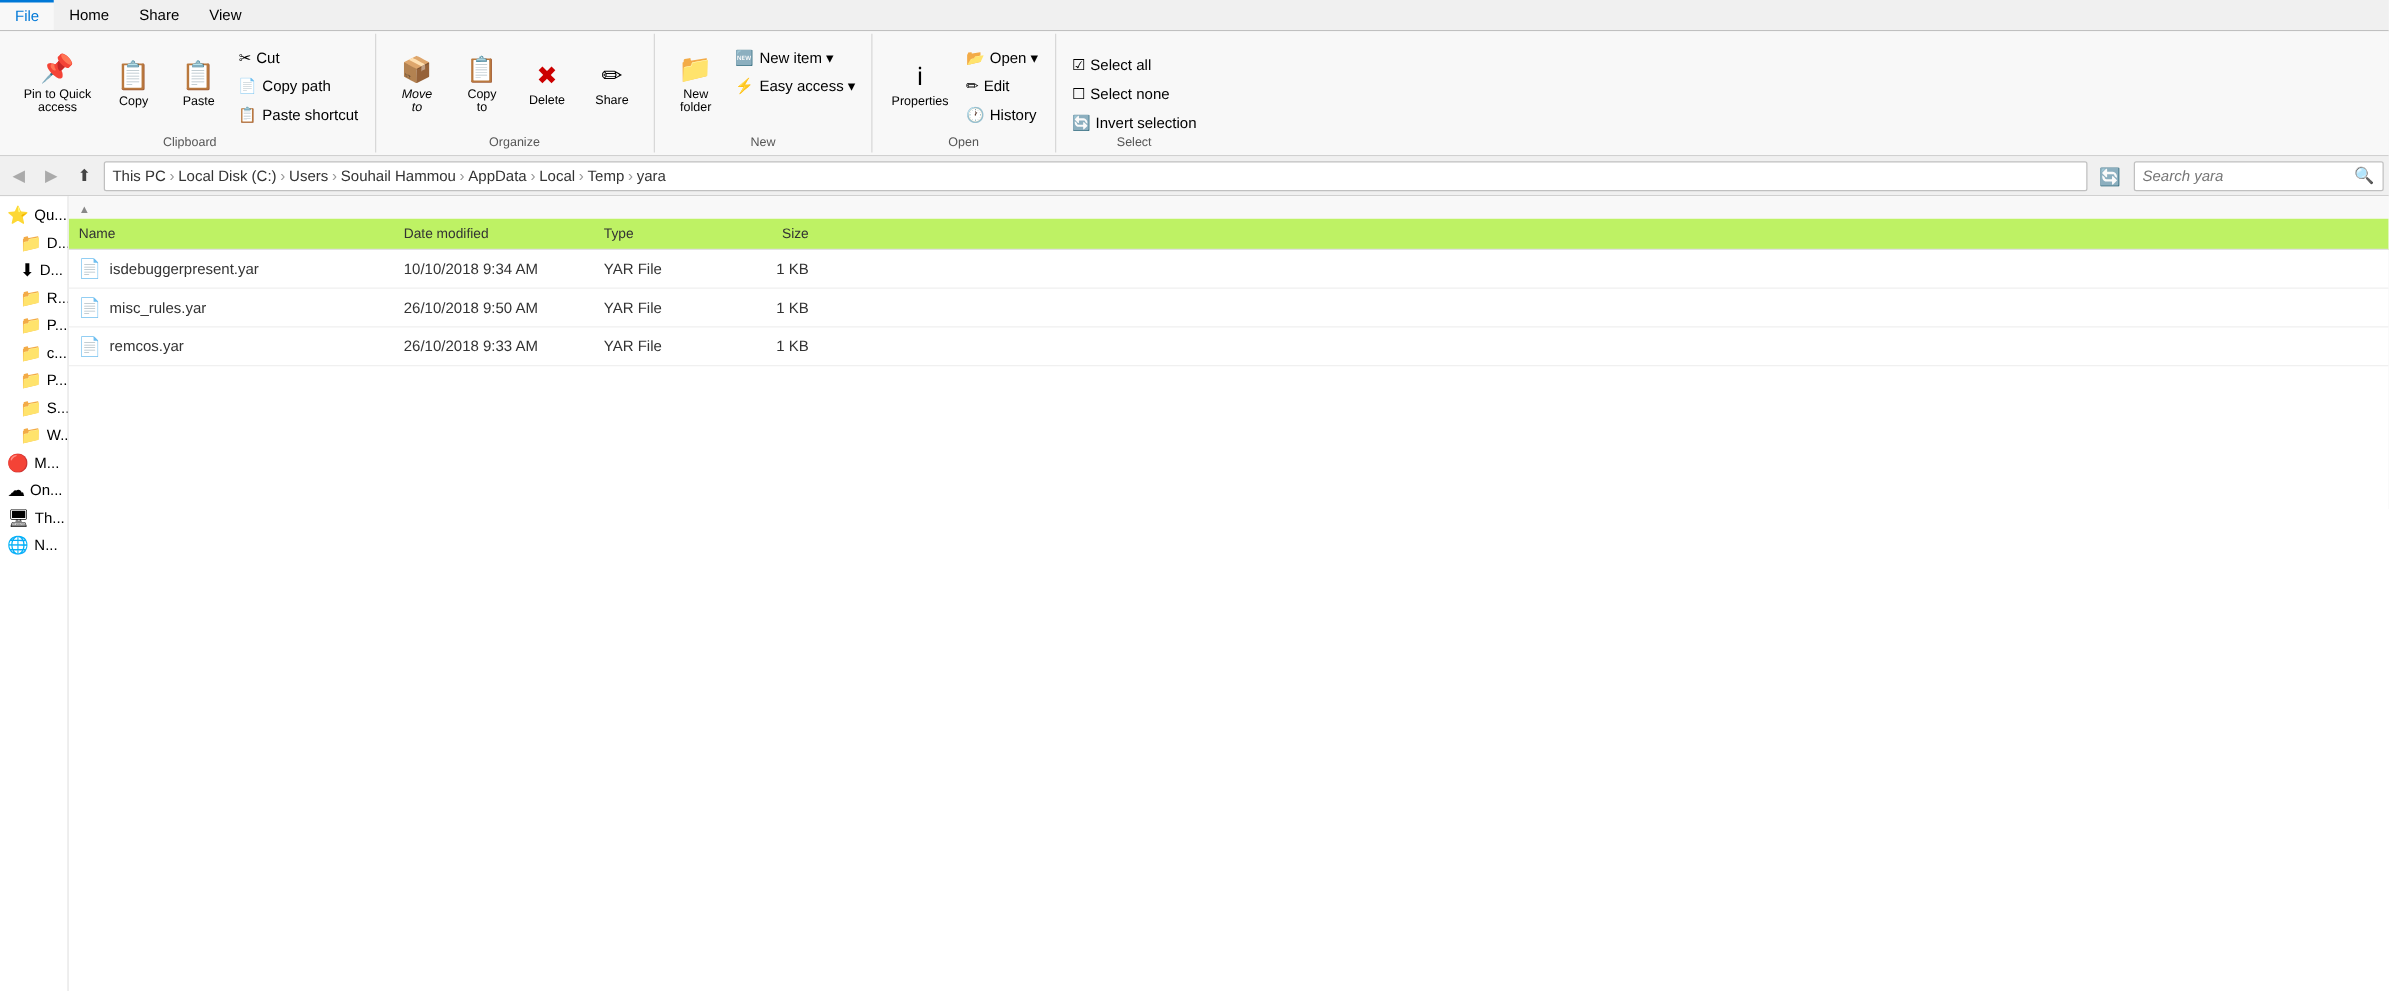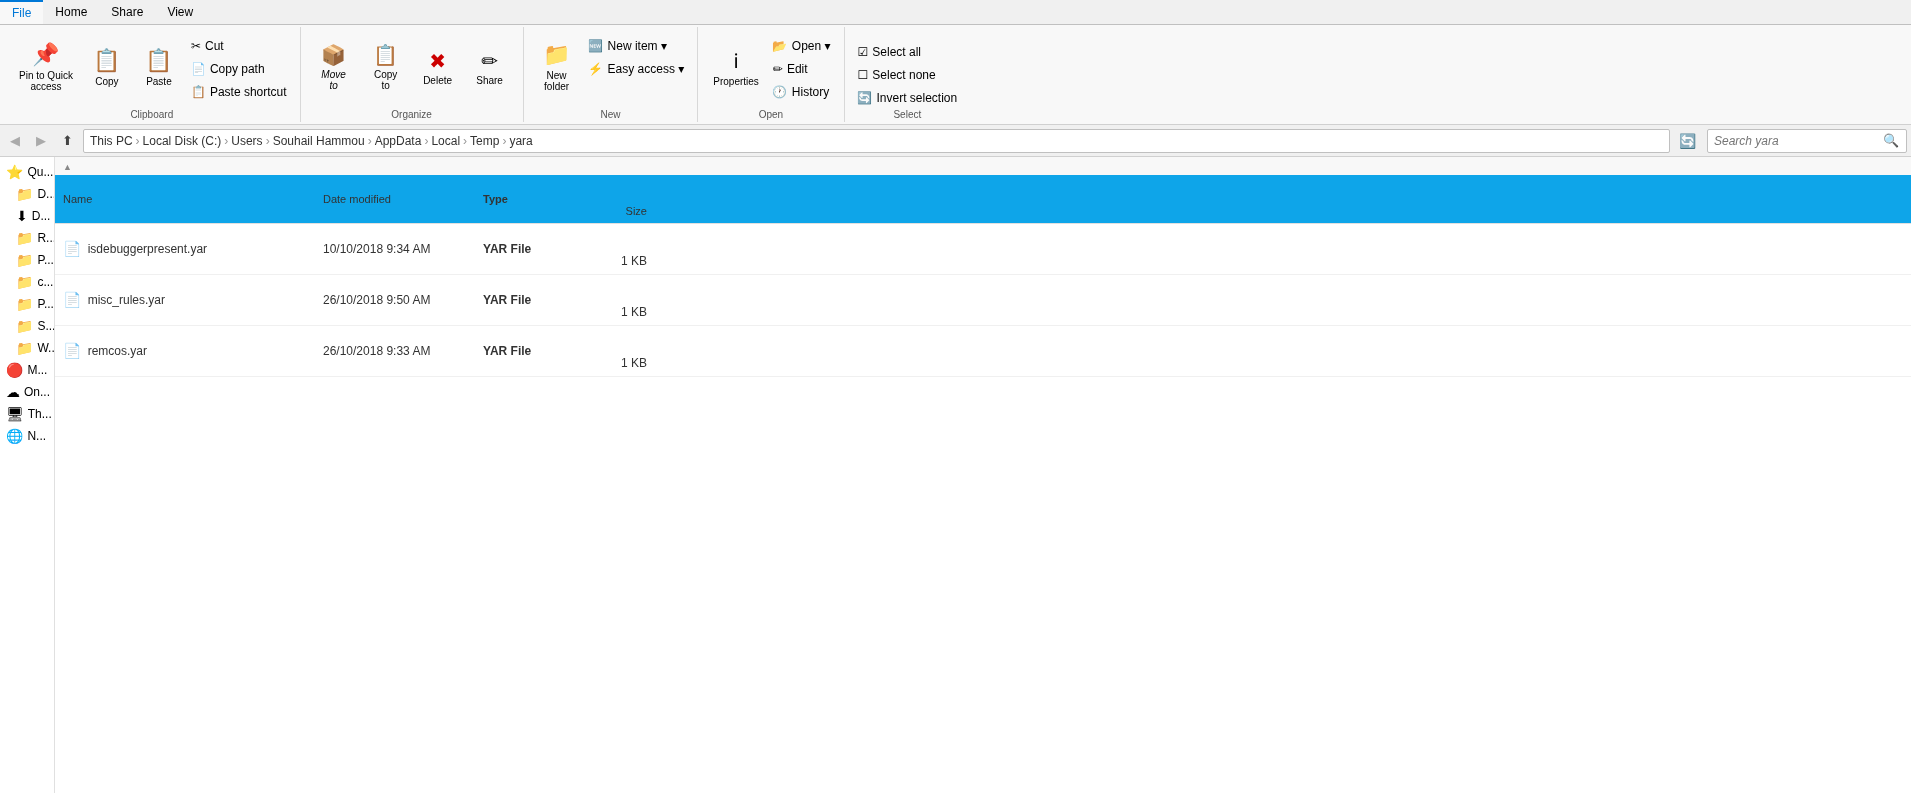--- a/index.html
+++ b/index.html
@@ -32,28 +32,28 @@
     
     .main-layout { display: flex; height: calc(793px - 88px - 32px - 20px); }
 
     
     .sidebar { width: 55px; background: white; border-right: 1px solid #e0e0e0; padding: 4px 0; overflow: hidden; }
     .sidebar-item { display: flex; align-items: center; padding: 3px 6px; cursor: pointer; white-space: nowrap; overflow: hidden; font-size: 11px; }
     .sidebar-item .sicon { margin-right: 4px; font-size: 14px; }
 
     
     .file-list { flex: 1; background: white; overflow: auto; }
-    .file-list-header { display: flex; align-items: center; background: #0ea5e9; border-bottom: 1px solid #e0e0e0; padding: 4px 0; position: sticky; top: 0; }
+    .file-list-header { display: flex; background: #bef264; border-bottom: 1px solid #e0e0e0; padding: 4px 0; position: sticky; top: 0; }
     .file-list-header .col { font-size: 11px; color: #333; padding: 2px 8px; cursor: pointer; }
     .file-row { display: flex; align-items: center; padding: 4px 0; border-bottom: 1px solid #f0f0f0; }
     .file-row .col { font-size: 12px; color: #333; padding: 2px 8px; }
     .col-name { width: 260px; display: flex; align-items: center; gap: 6px; }
     .col-date { width: 160px; }
-    .col-type { width: 100px; font-weight: bold; }
-    .col-size { width: 80px; text-align: right; margin-top: 24px; }
+    .col-type { width: 100px; }
+    .col-size { width: 80px; text-align: right; }
 
     .sort-arrow { font-size: 9px; color: #888; }
   </style>
 </head>
 <body>
 
 <div class="ribbon">
   <div class="ribbon-tabs">
     <button class="ribbon-tab active">File</button>
     <button class="ribbon-tab">Home</button>

